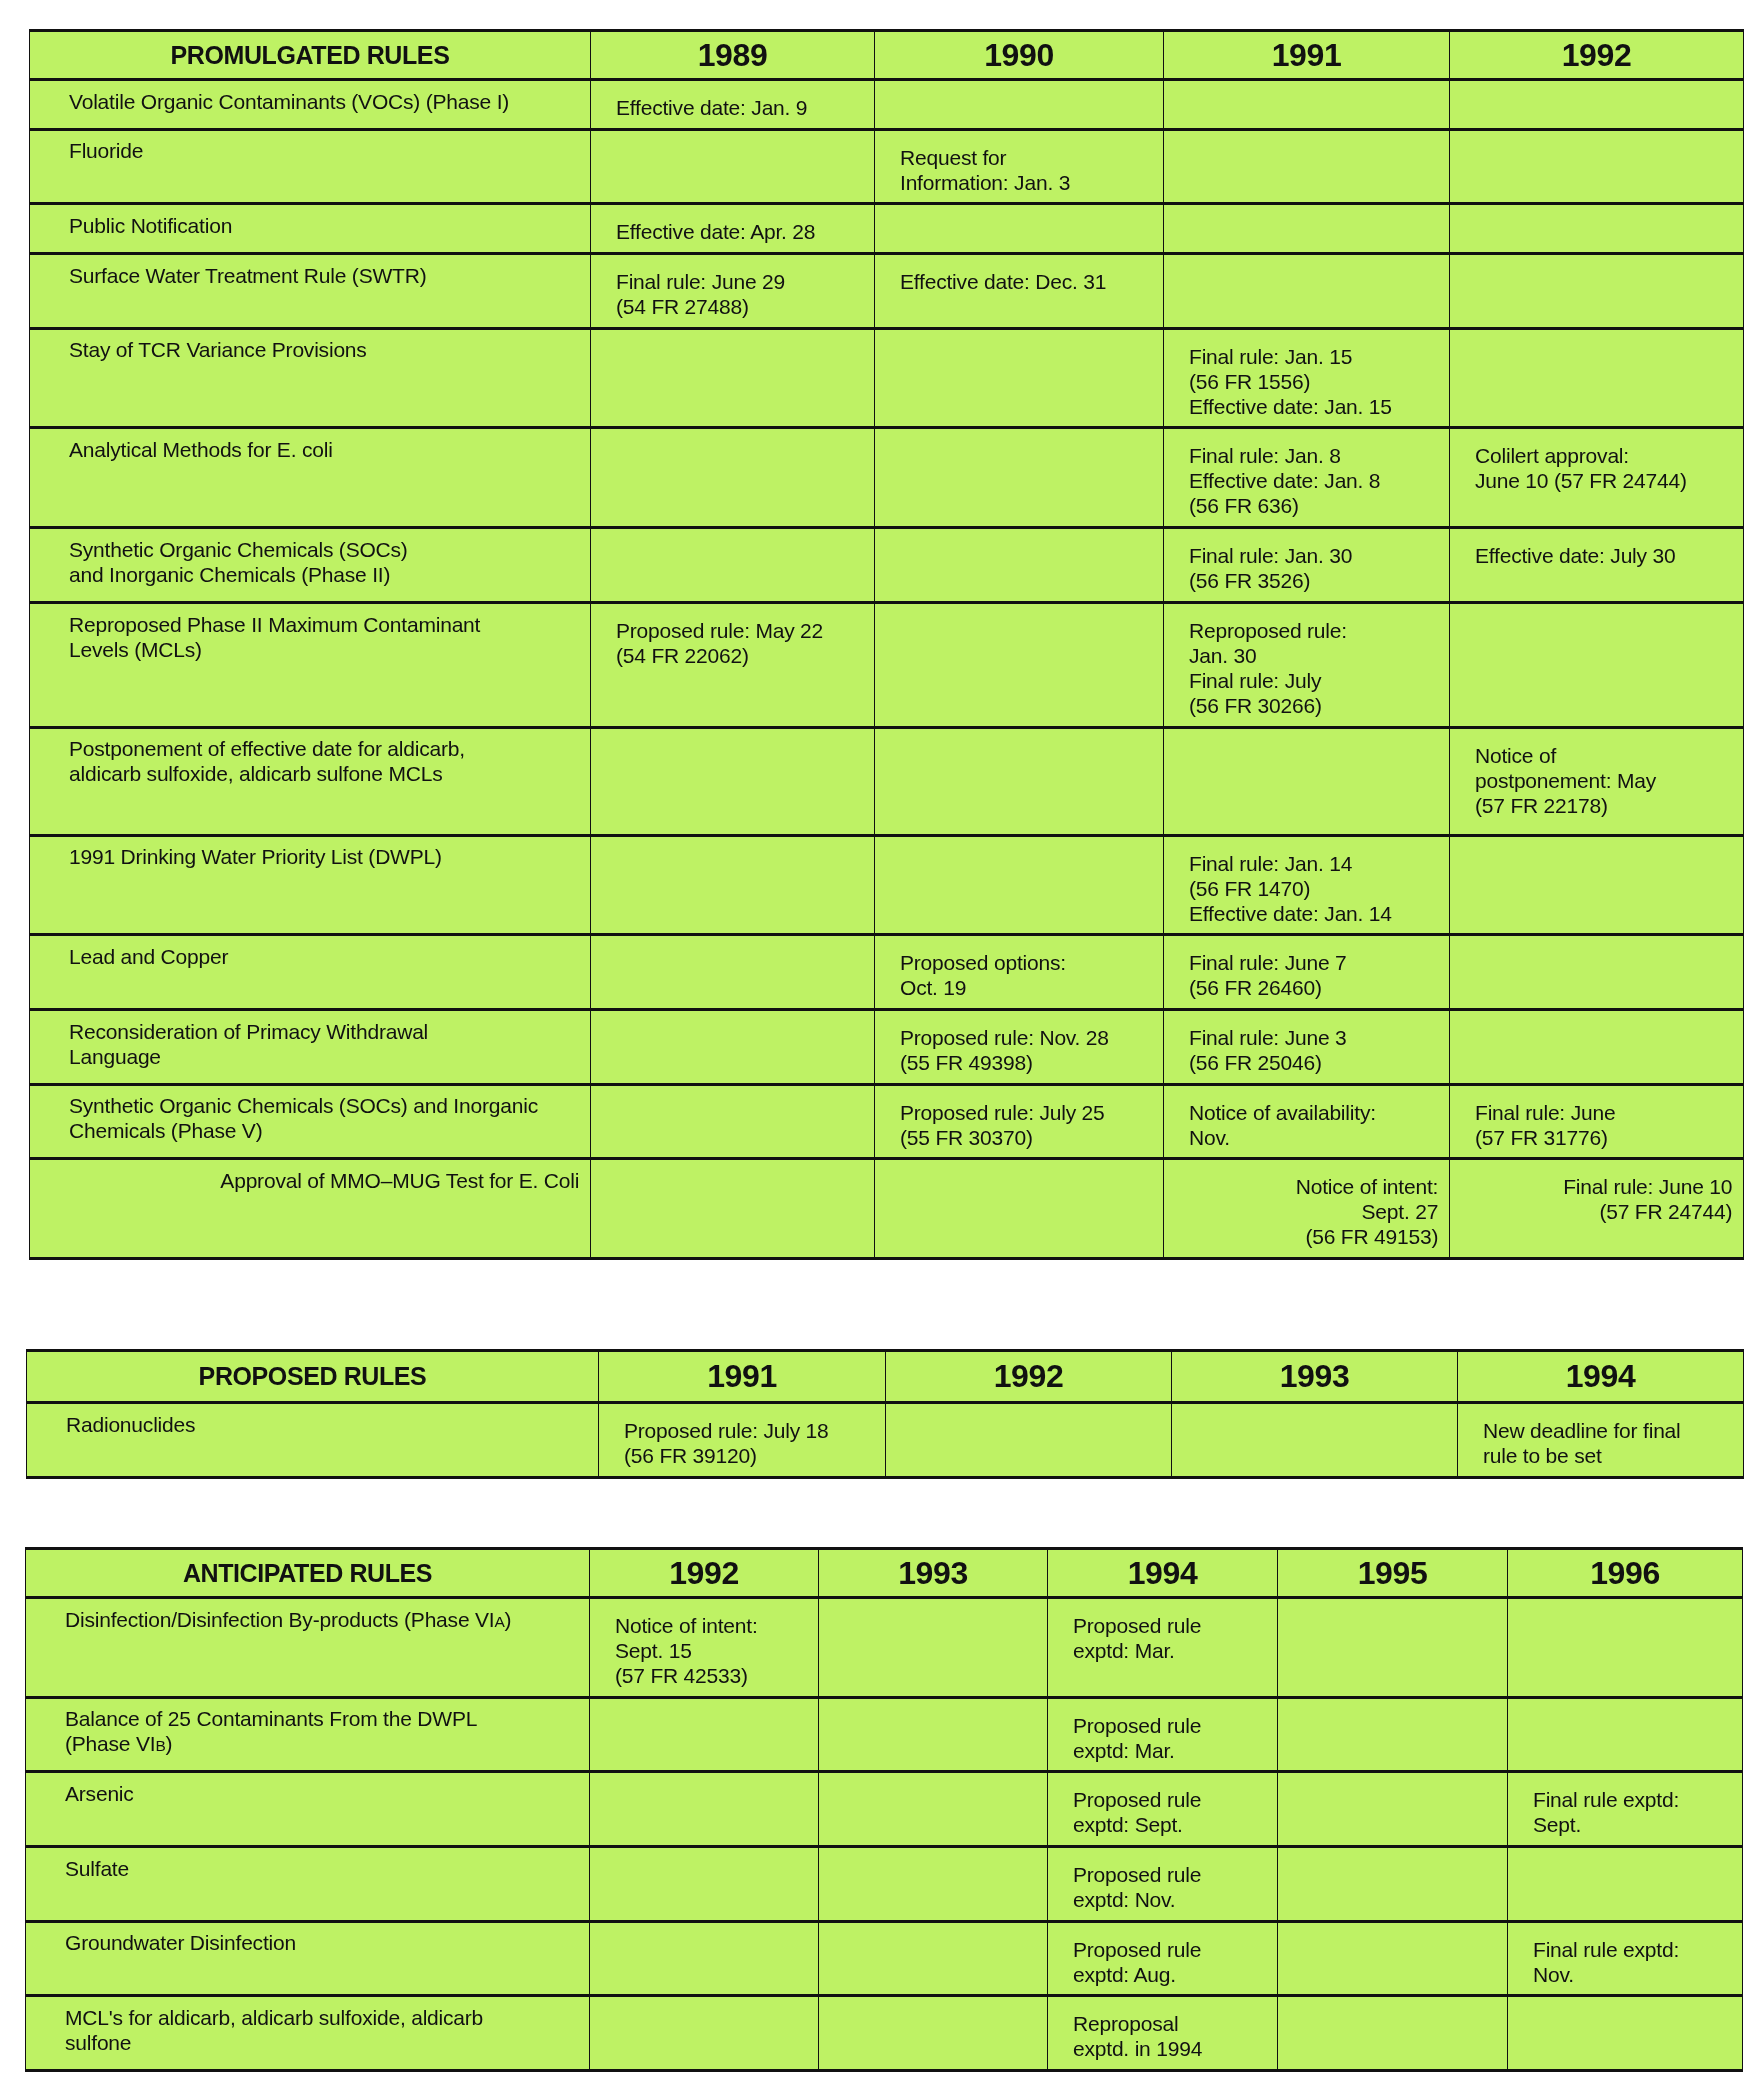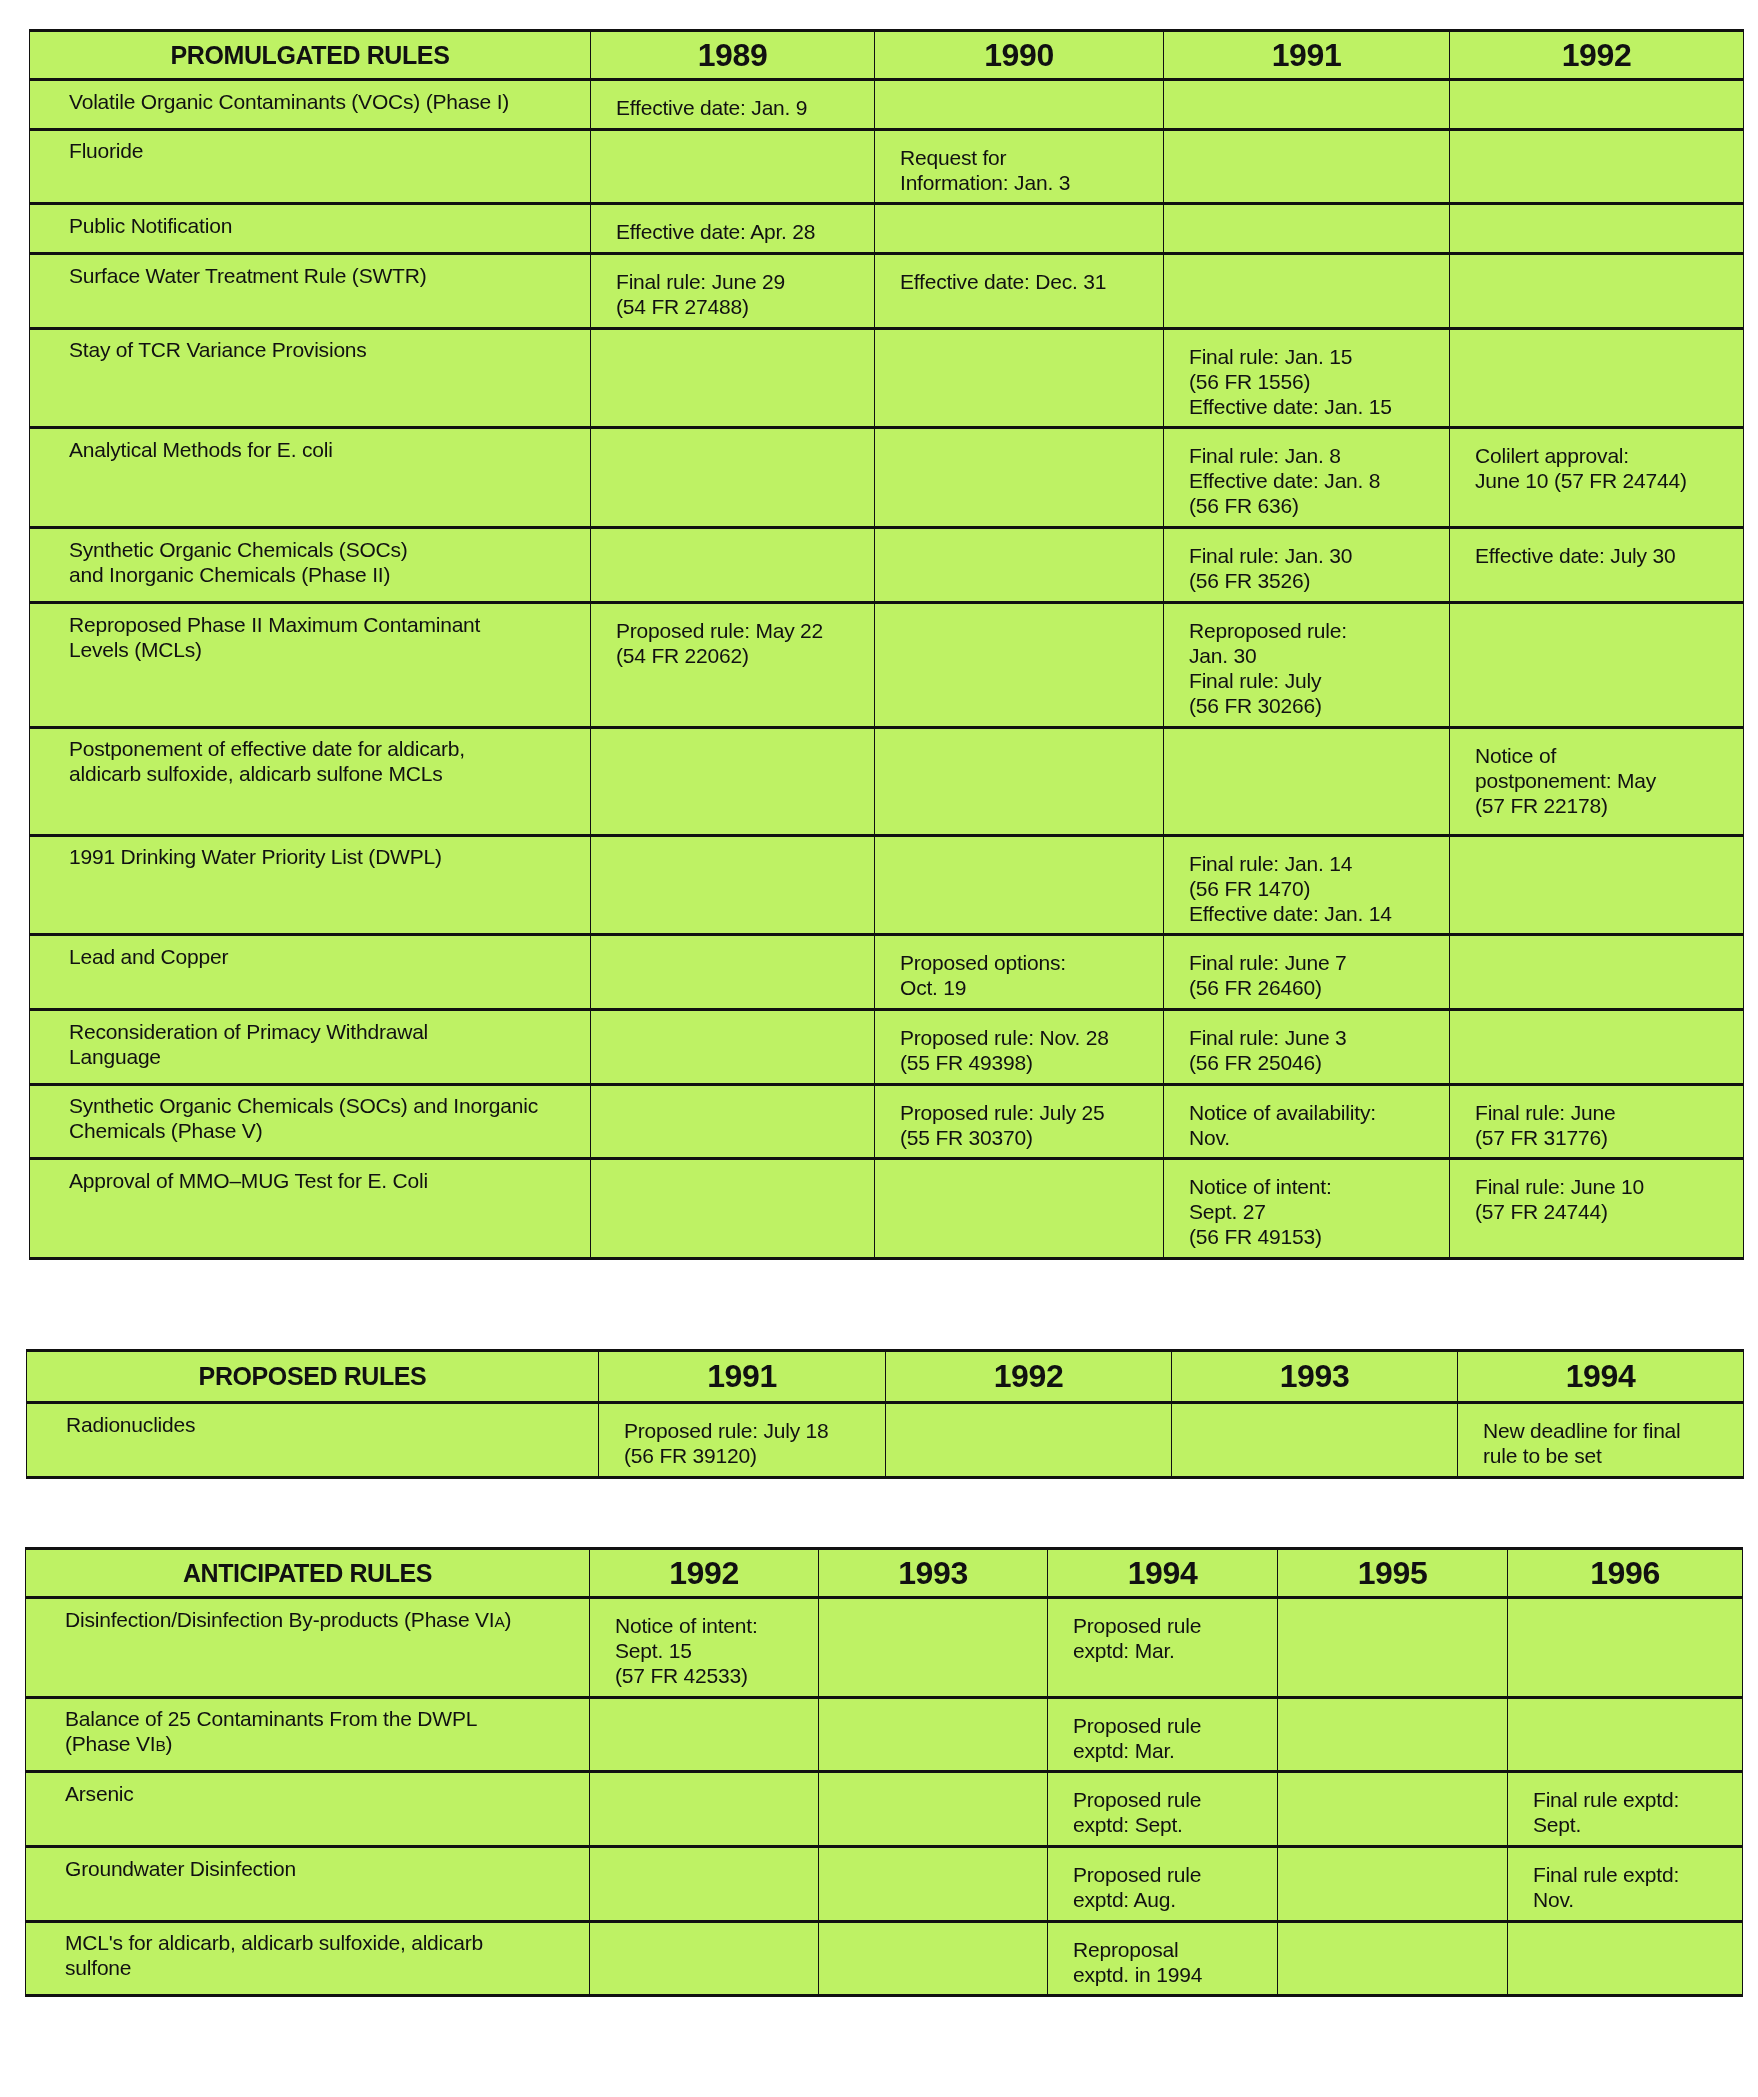--- a/index.html
+++ b/index.html
@@ -291,21 +291,21 @@
         </td>
         <td class="cell">
           <span class="cell-line">Notice of availability:</span>
           <span class="cell-line">Nov.</span>
         </td>
         <td class="cell">
           <span class="cell-line">Final rule:  June</span>
           <span class="cell-line">(57 FR 31776)</span>
         </td>
       </tr>
-      <tr style="height: 96px;">
+      <tr style="height: 96px; text-align: right;">
         <td class="rule-name">
           <span class="name-line"><span>Approval of MMO–MUG Test for </span><span class="italic">E. Coli</span></span>
         </td>
         <td class="cell"></td>
         <td class="cell"></td>
         <td class="cell">
           <span class="cell-line">Notice of intent:</span>
           <span class="cell-line">Sept. 27</span>
           <span class="cell-line">(56 FR 49153)</span>
         </td>
@@ -415,20 +415,33 @@
           <span class="cell-line">exptd:  Sept.</span>
         </td>
         <td class="cell"></td>
         <td class="cell">
           <span class="cell-line">Final rule exptd:</span>
           <span class="cell-line">Sept.</span>
         </td>
       </tr>
       <tr style="height: 71px;">
         <td class="rule-name">
+          <span class="name-line"><span>Sulfate</span></span>
+        </td>
+        <td class="cell"></td>
+        <td class="cell"></td>
+        <td class="cell">
+          <span class="cell-line">Proposed rule</span>
+          <span class="cell-line">exptd:  Nov.</span>
+        </td>
+        <td class="cell"></td>
+        <td class="cell"></td>
+      </tr>
+      <tr style="height: 71px;">
+        <td class="rule-name">
           <span class="name-line"><span>Groundwater Disinfection</span></span>
         </td>
         <td class="cell"></td>
         <td class="cell"></td>
         <td class="cell">
           <span class="cell-line">Proposed rule</span>
           <span class="cell-line">exptd:  Aug.</span>
         </td>
         <td class="cell"></td>
         <td class="cell">

